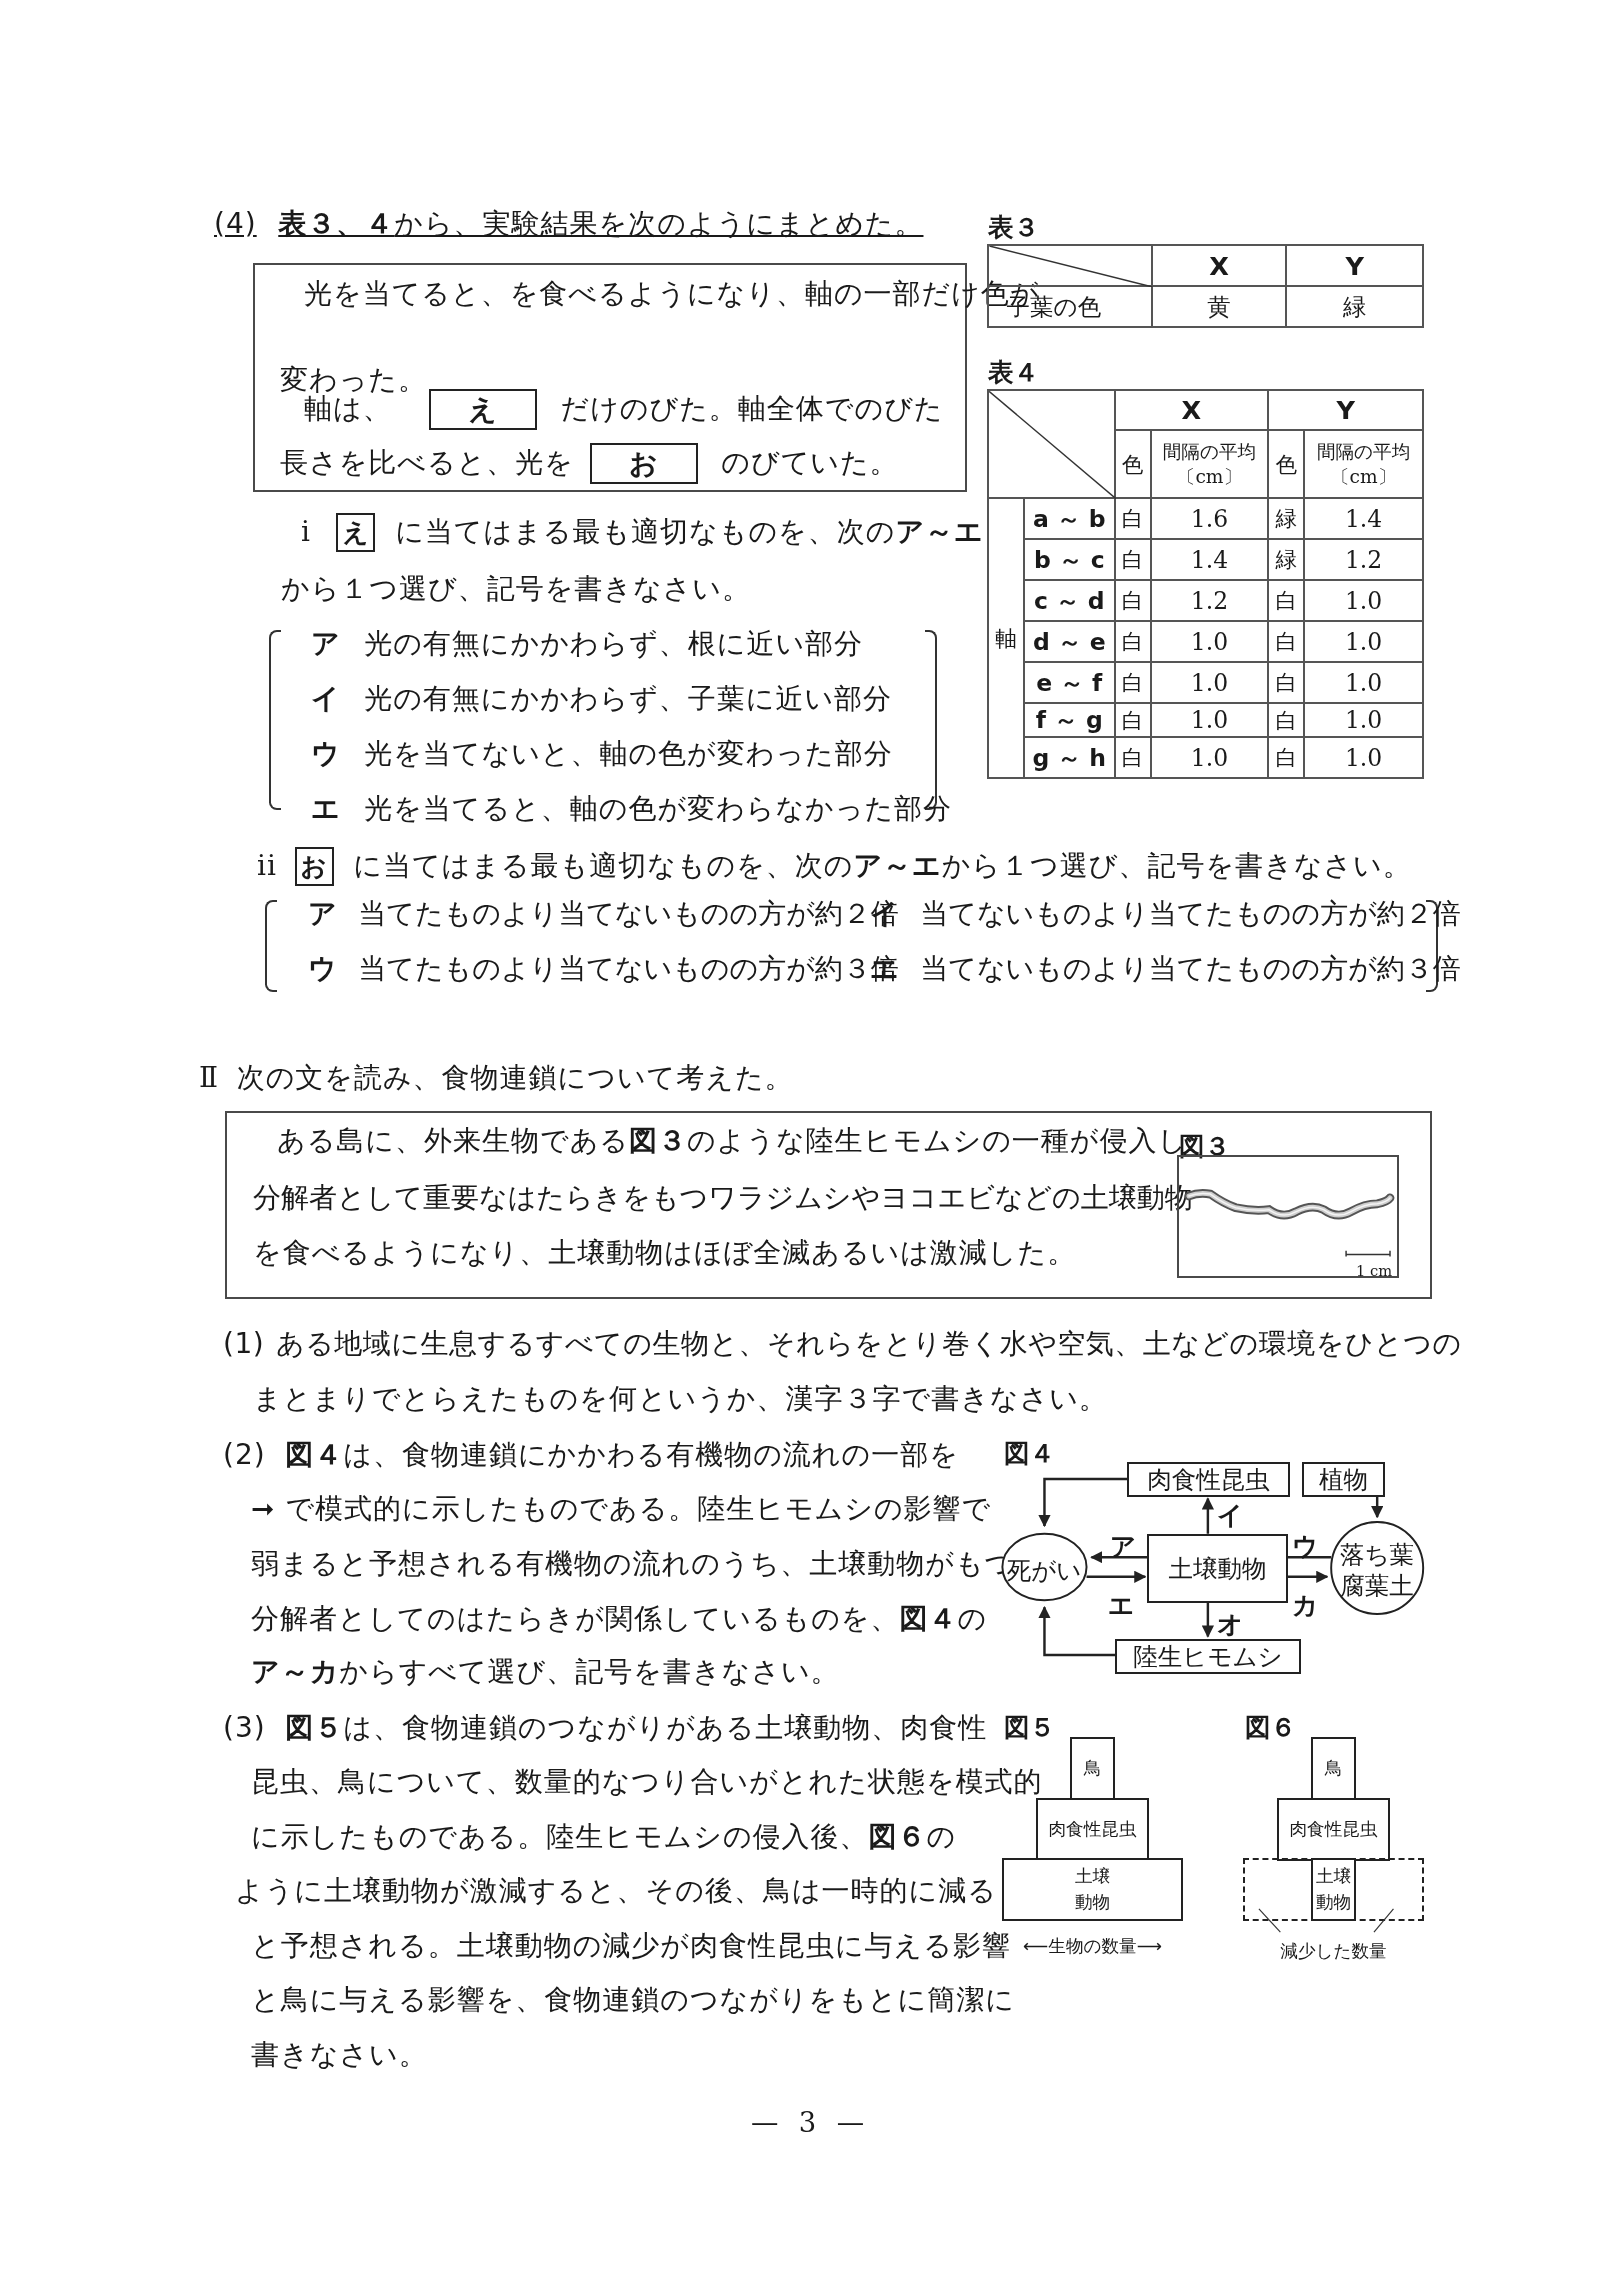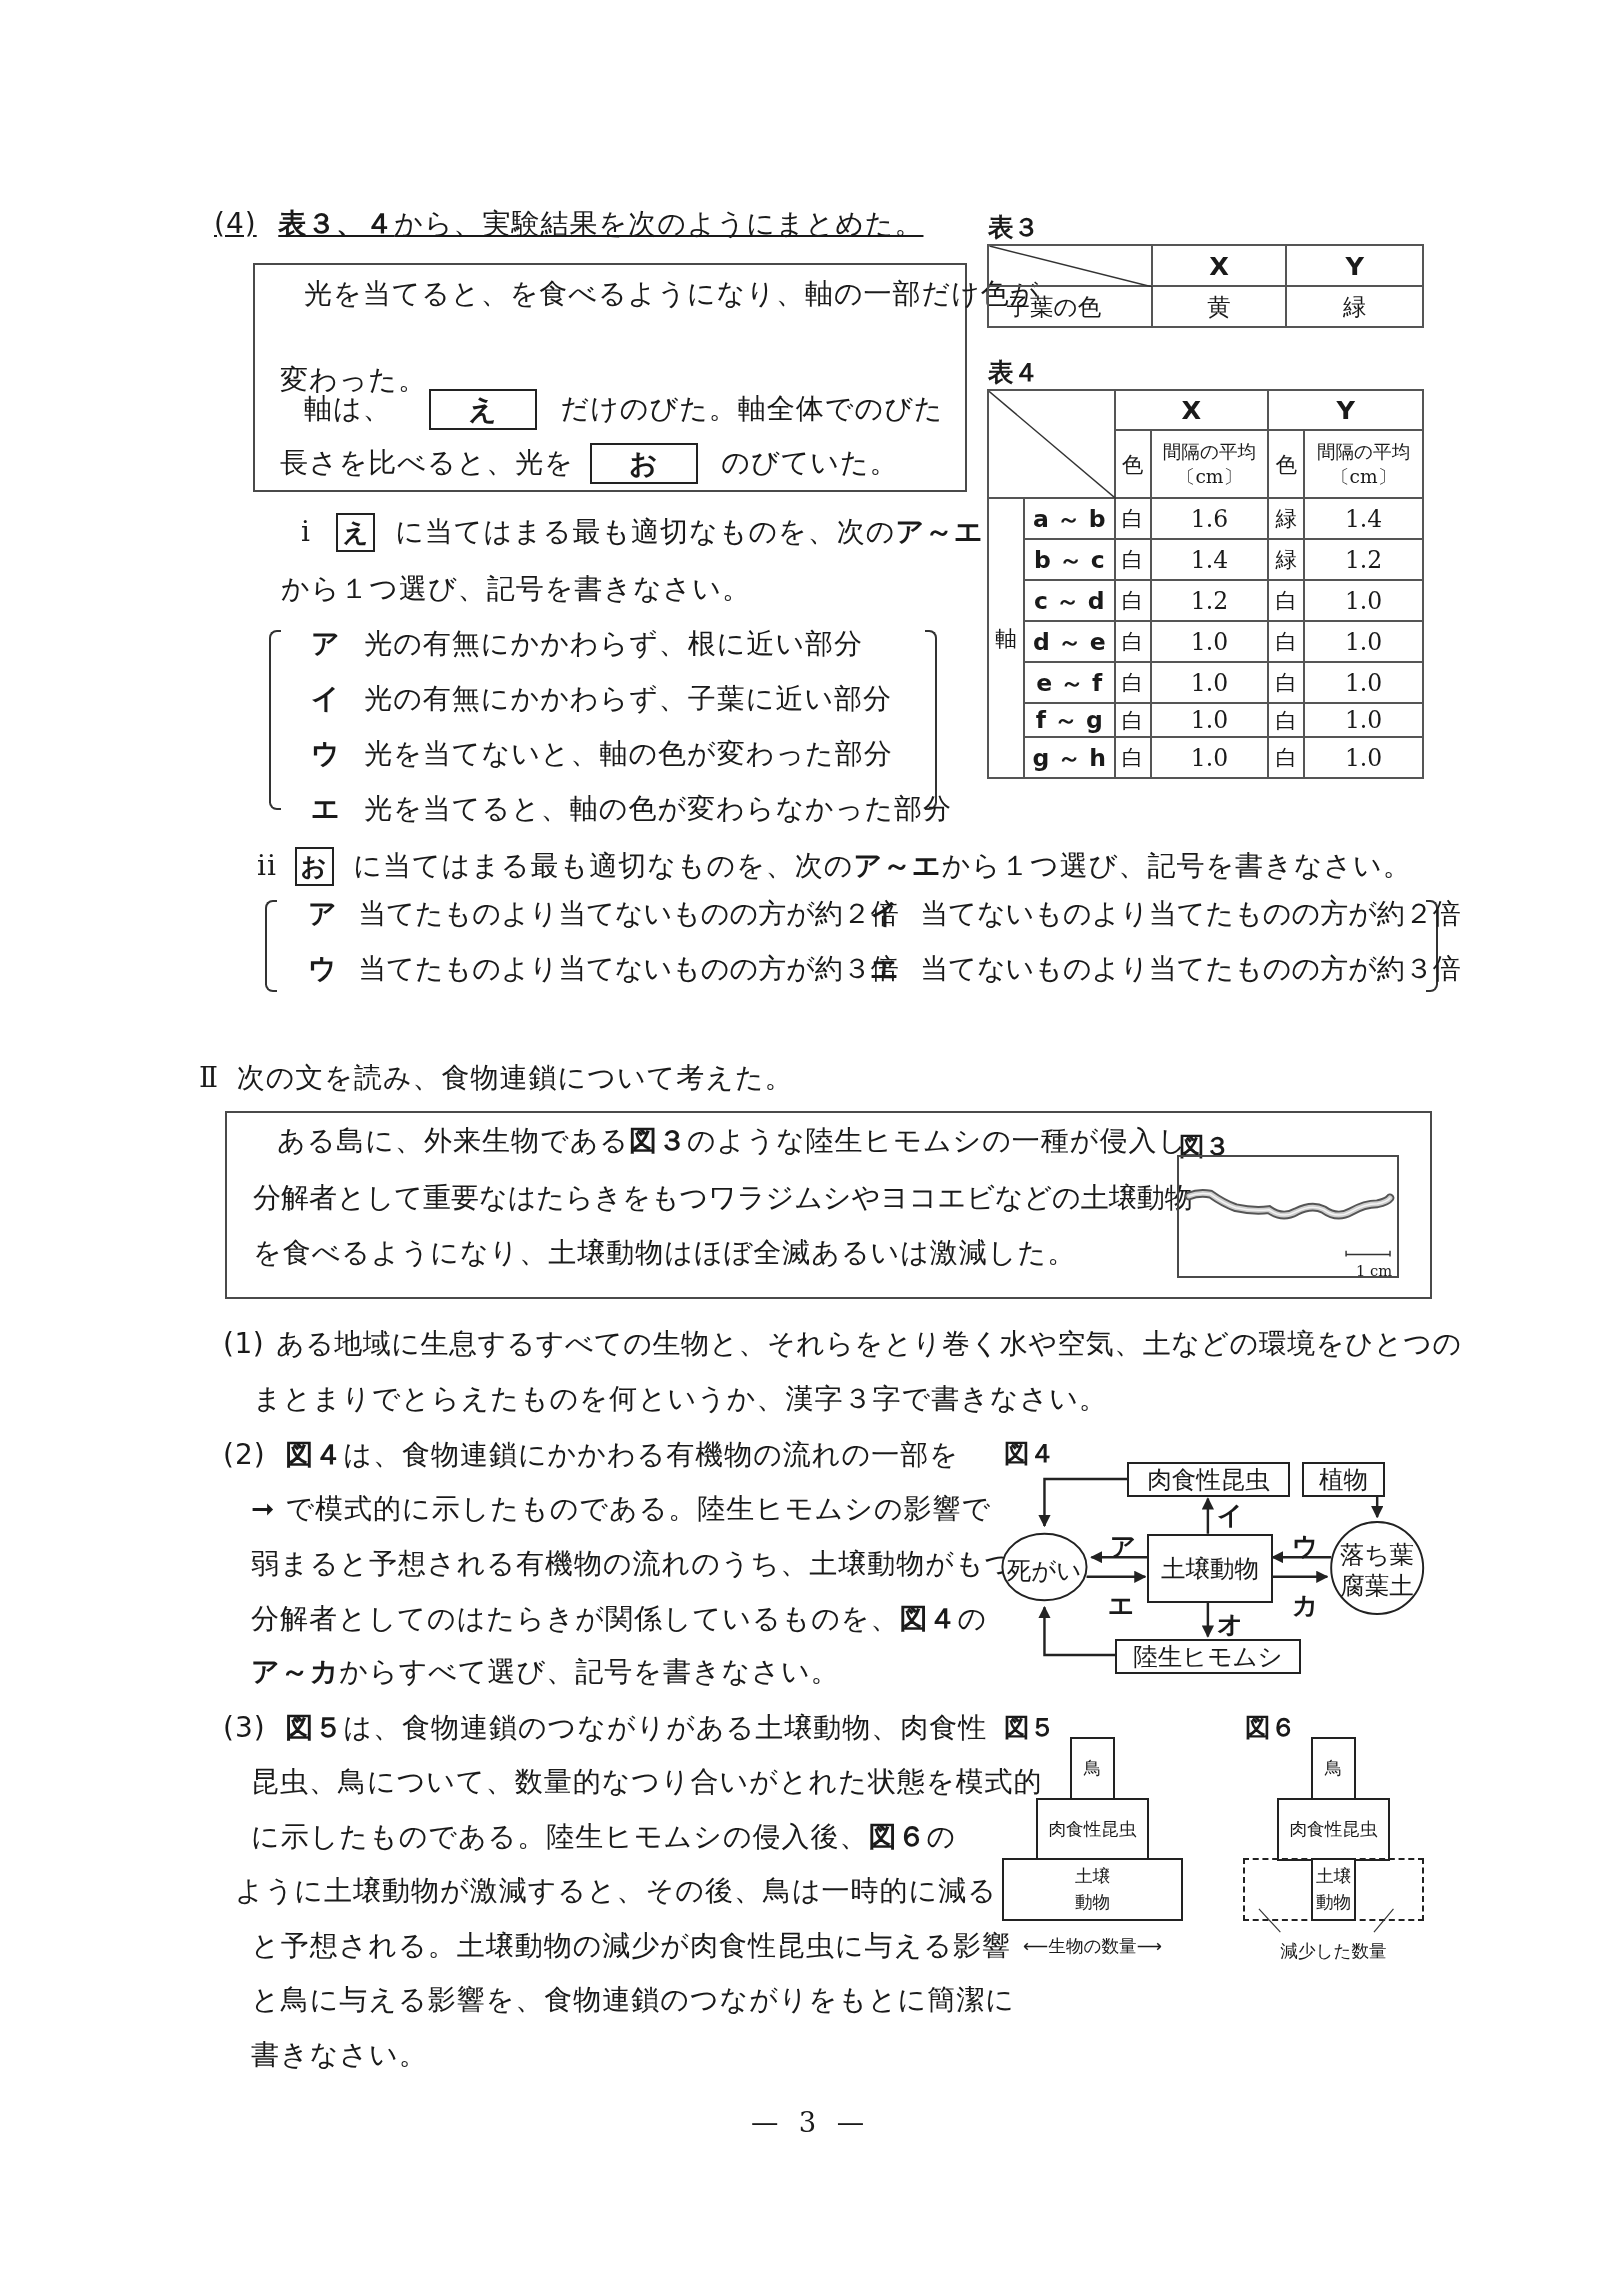--- a/index.html
+++ b/index.html
@@ -234,21 +234,21 @@
   <line x1="338" y1="129" x2="278" y2="129" stroke="#222" stroke-width="2.5" marker-end="url(#ah)"></line>
 
   <line x1="274" y1="149" x2="334" y2="149" stroke="#222" stroke-width="2.5" marker-end="url(#ah)"></line>
 
   <ellipse cx="45" cy="139" rx="43" ry="34" fill="#fff" stroke="#222" stroke-width="2"></ellipse>
 
   <circle cx="385" cy="140" r="47" fill="#fff" stroke="#222" stroke-width="2"></circle>
 </svg>
 <div class="dia" style="left:1127px; top:1462px; width:163px; height:35px; line-height:31px;">肉食性昆虫</div>
 <div class="dia" style="left:1302px; top:1462px; width:83px; height:35px; line-height:31px;">植物</div>
-<div class="dia" style="left:1147px; top:1534px; width:126px; height:69px; line-height:65px;">土壌動物</div>
+<div class="dia" style="left:1147px; top:1534px; width:141px; height:69px; line-height:65px;">土壌動物</div>
 <div class="dia" style="left:1115px; top:1639px; width:186px; height:35px; line-height:31px;">陸生ヒモムシ</div>
 <div class="abs" style="left:1002px; top:1554px; width:84px; text-align:center; font-size:24.5px;">死がい</div>
 <div class="abs" style="left:1333px; top:1539px; width:88px; text-align:center; font-size:24.5px; line-height:31px;">
   <span>落ち葉</span><br><span>腐葉土</span>
 </div>
 <div class="lbl" style="left:1110px; top:1529px;">ア</div>
 <div class="lbl" style="left:1108px; top:1588px;">エ</div>
 <div class="lbl" style="left:1217px; top:1498px;">イ</div>
 <div class="lbl" style="left:1217px; top:1607px;">オ</div>
 <div class="lbl" style="left:1292px; top:1529px;">ウ</div>

